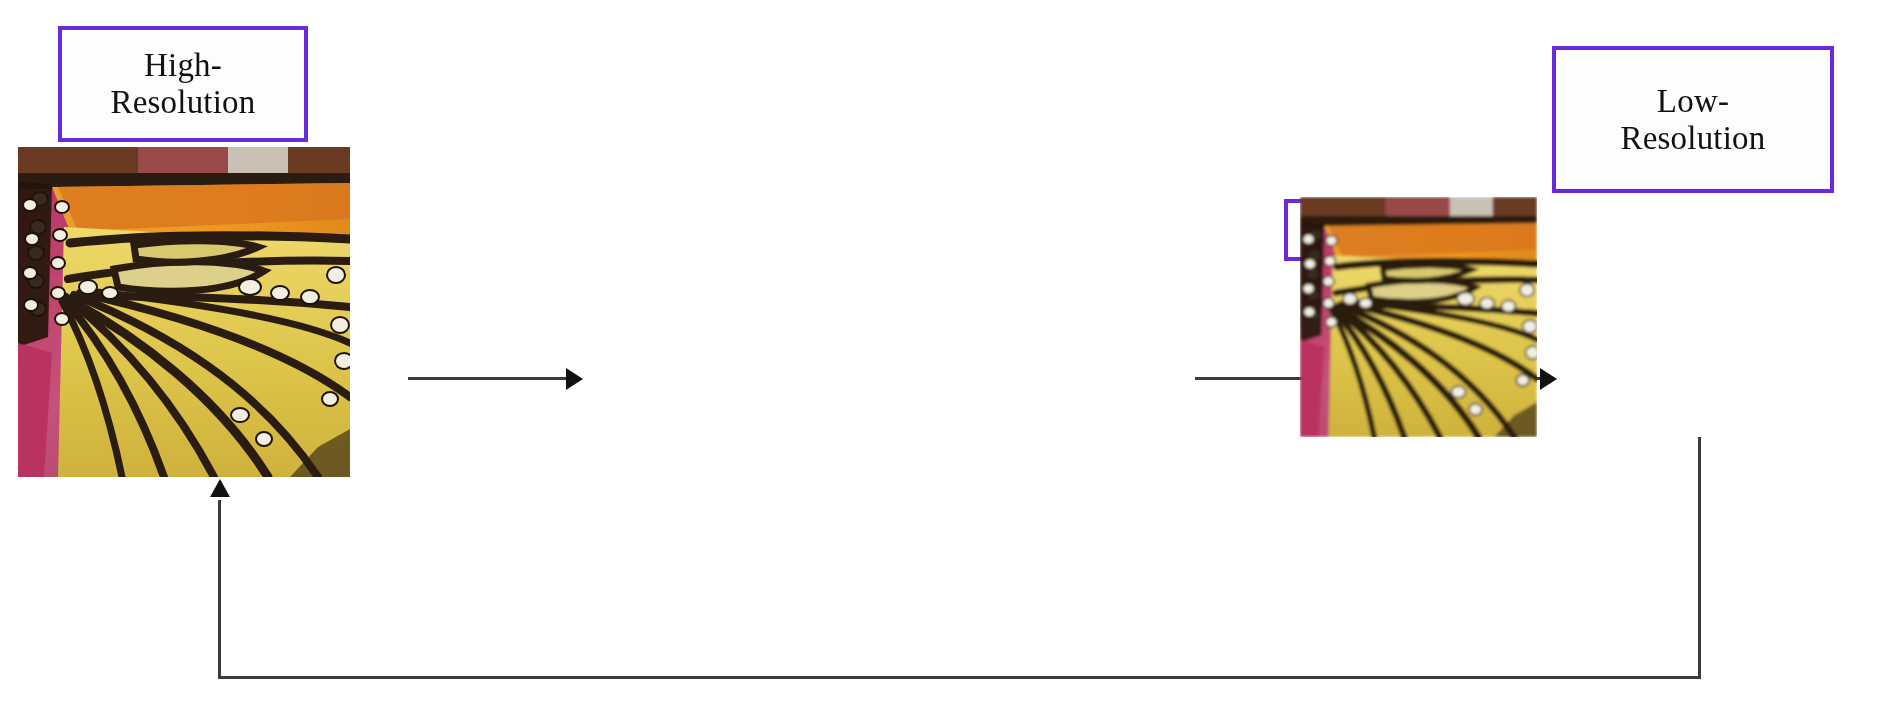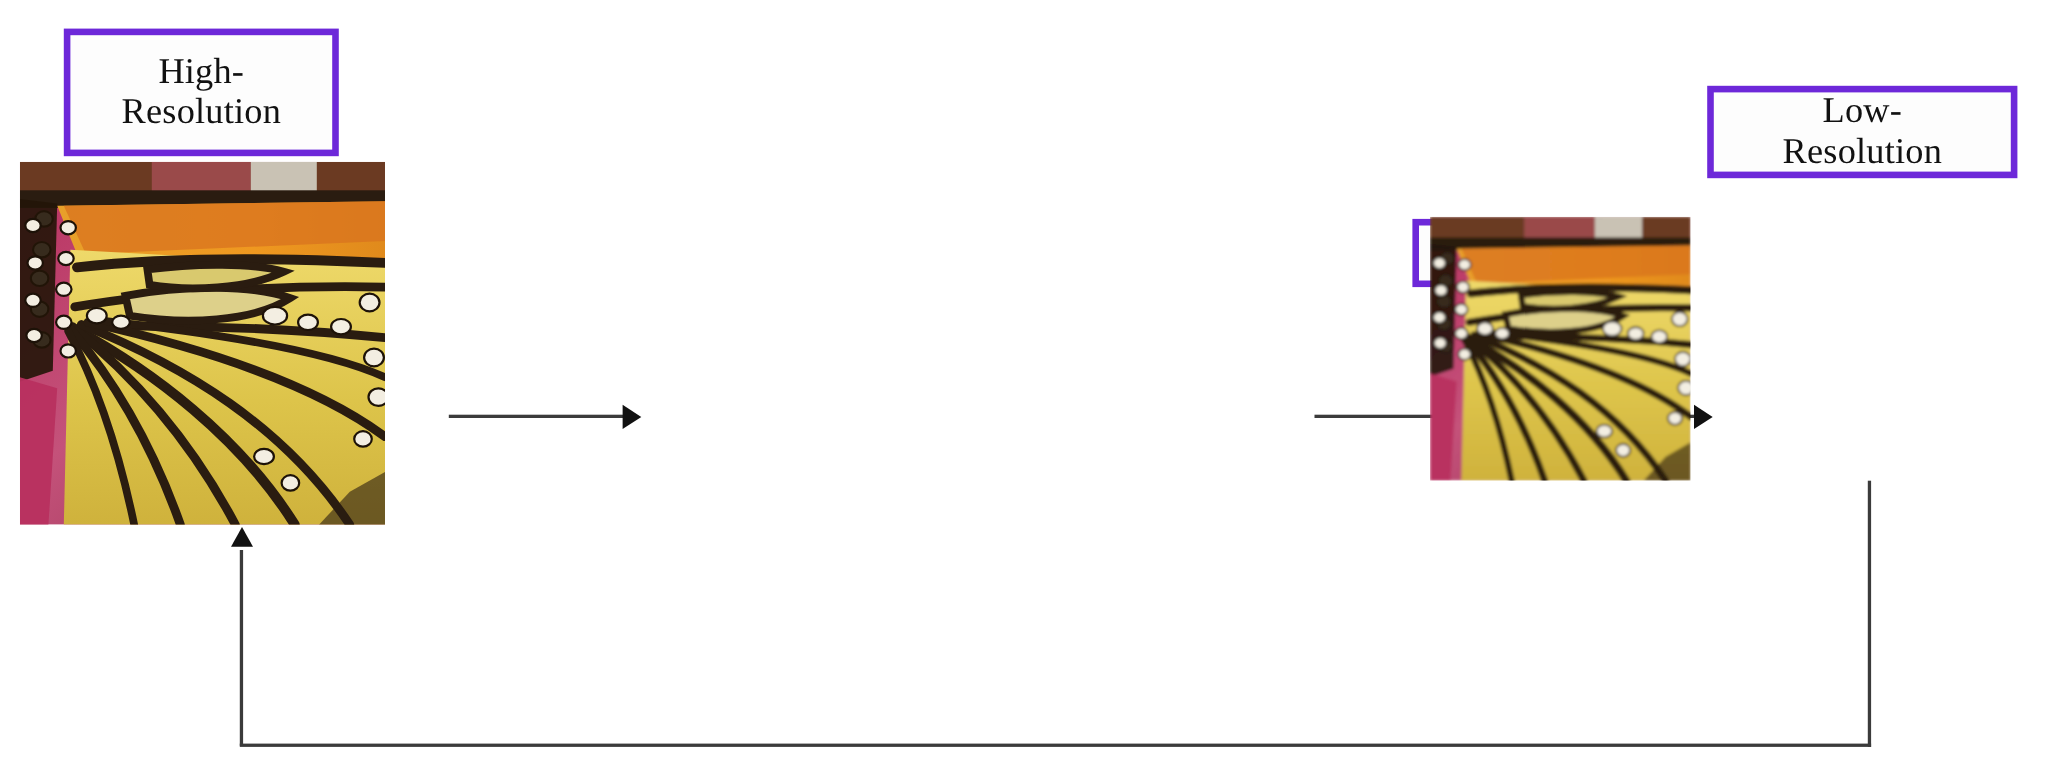--- a/index.html
+++ b/index.html
@@ -16,37 +16,37 @@
     width: 1879px;
     height: 713px;
     background: #ffffff;
     overflow: hidden;
   }
 
   
   .label-box {
     position: absolute;
     box-sizing: border-box;
-    border: 6px solid #6d28d9;
+    border: 4px solid #6d28d9;
     background: #fdfdfd;
     color: #111111;
     display: flex;
     align-items: center;
     justify-content: center;
     text-align: center;
     line-height: 1.12;
     white-space: pre-line;
     letter-spacing: 0.2px;
   }
   #hr-label {
     left: 58px;  top: 26px;  width: 250px; height: 116px;
     font-size: 33px;
   }
   #lr-label {
-    left: 1552px; top: 78px; width: 282px; height: 84px;
+    left: 1552px; top: 46px; width: 282px; height: 147px;
     font-size: 33px;
   }
   #noise-label {
     left: 1284px; top: 199px; width: 173px; height: 62px;
     font-size: 31px;
   }
   #downsampling-box {
     left: 583px; top: 338px; width: 612px; height: 82px;
     font-size: 33px;
     border-width: 2px;

